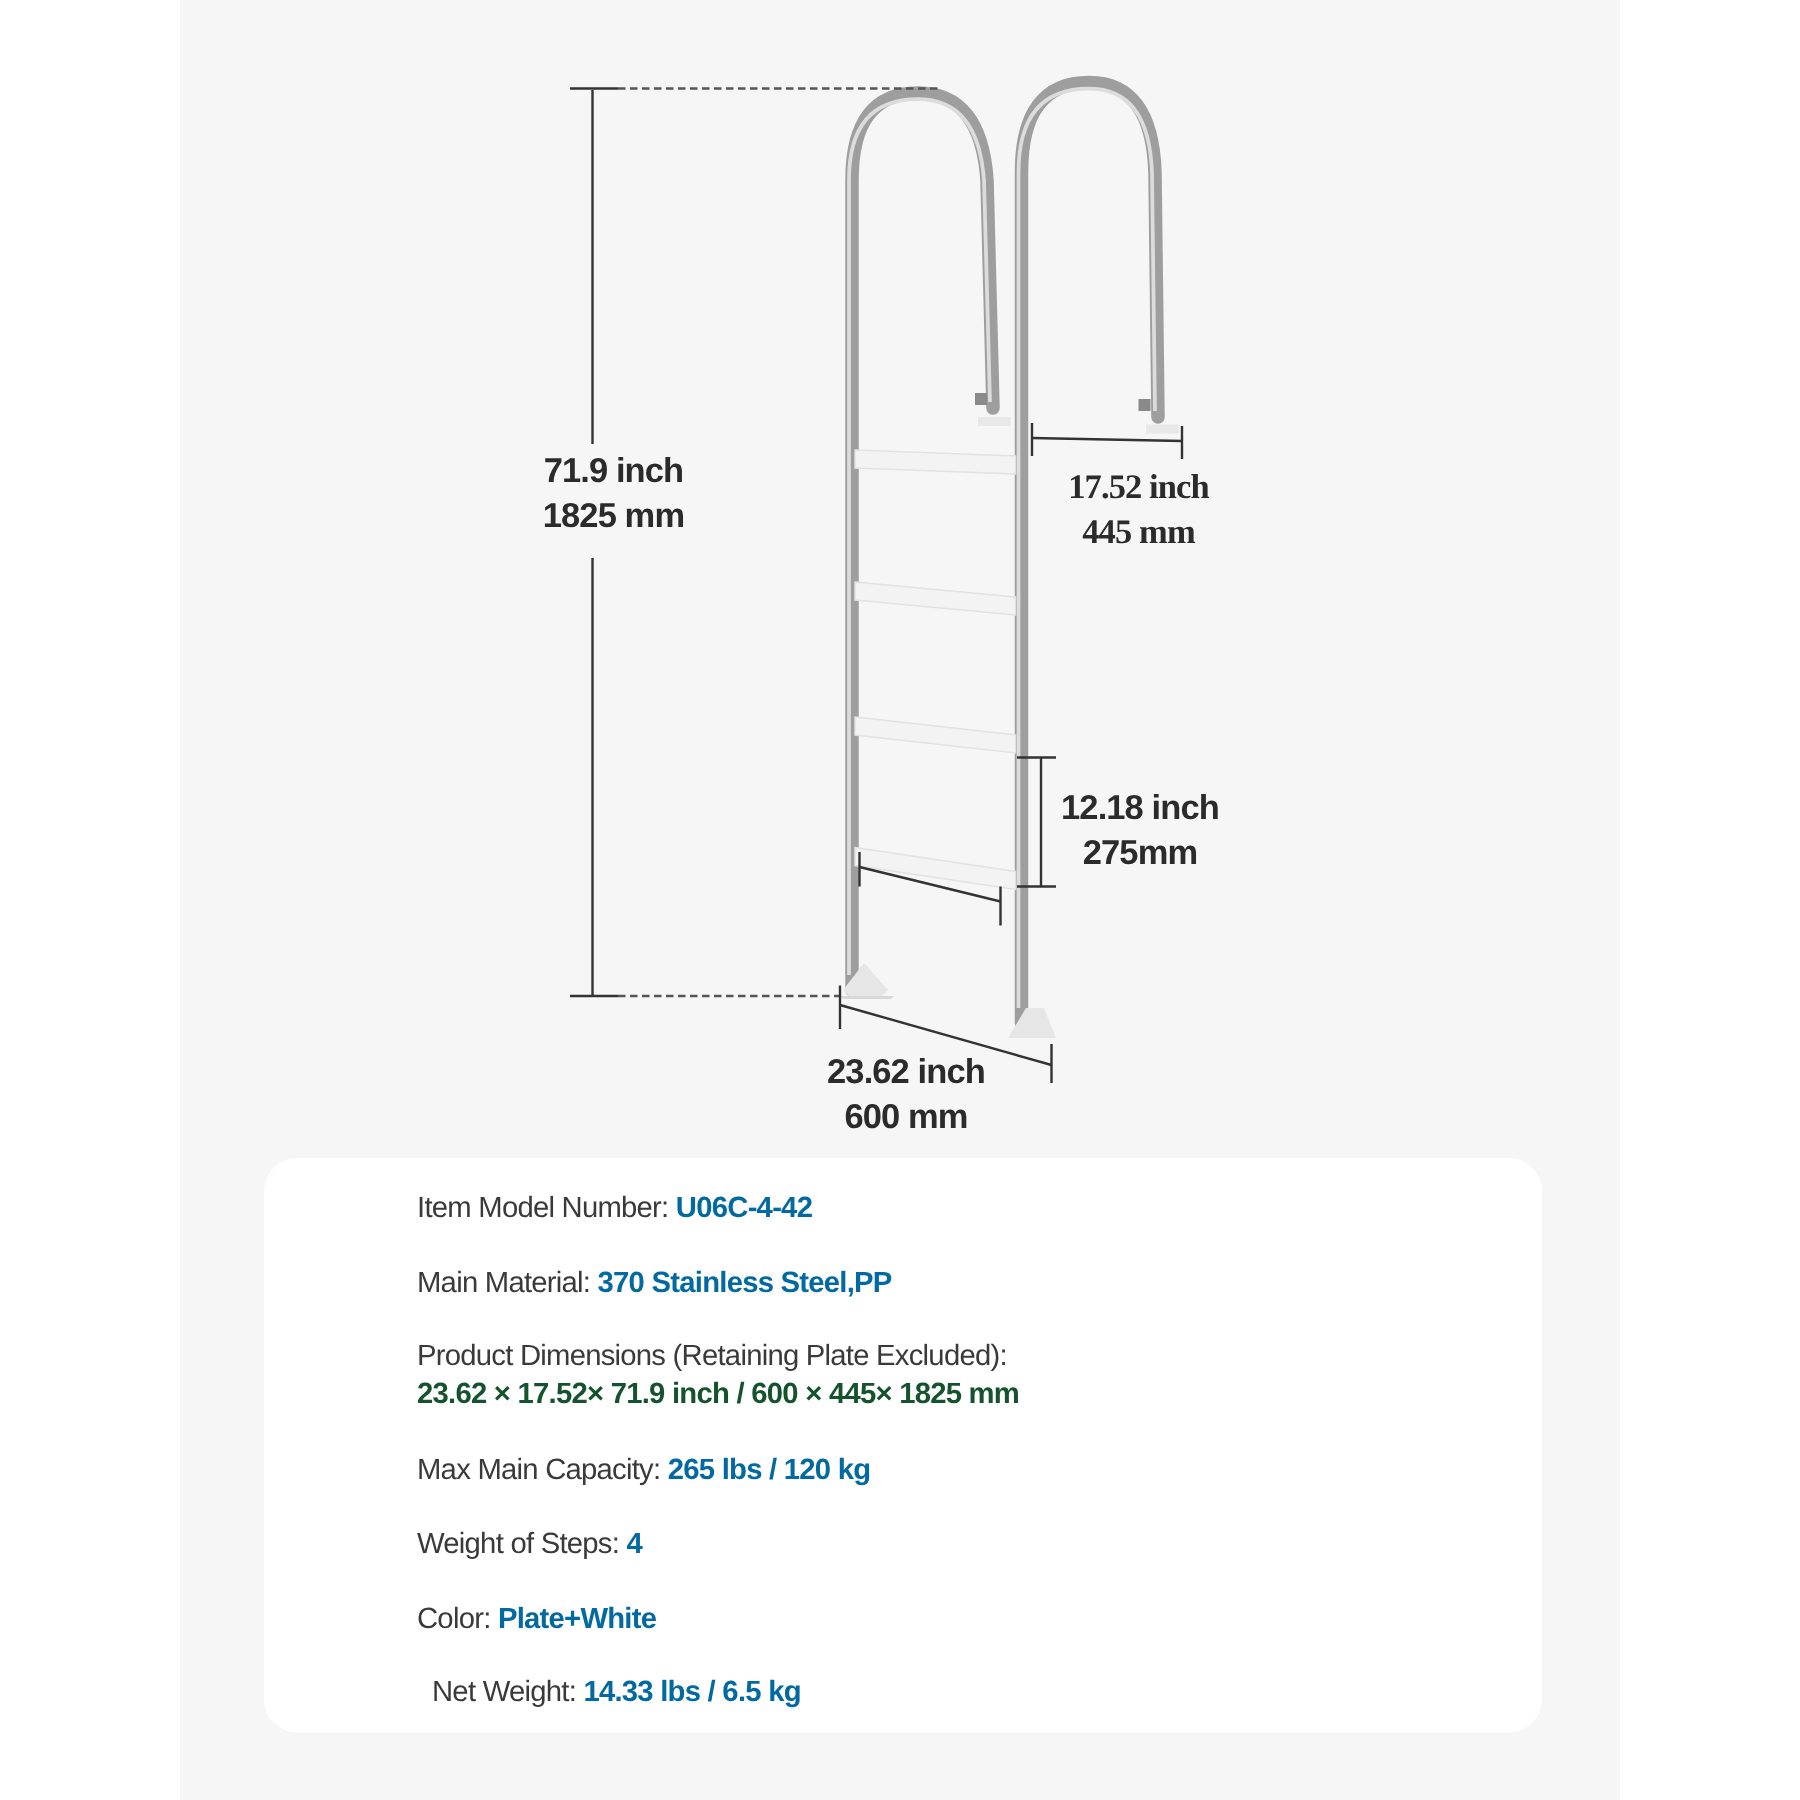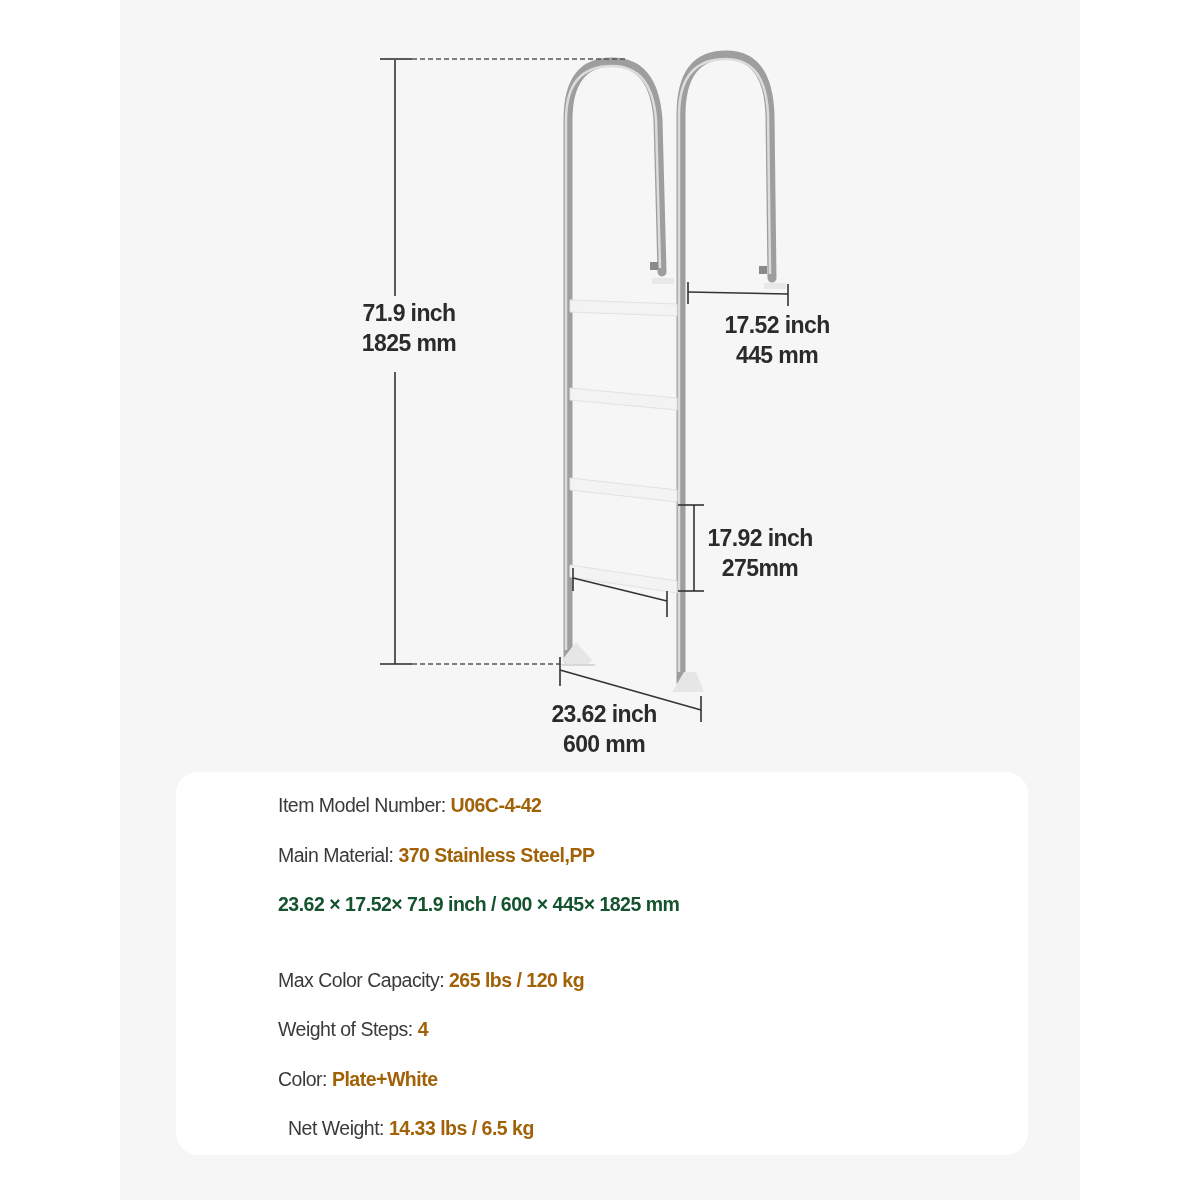--- a/index.html
+++ b/index.html
@@ -15,21 +15,21 @@
   .diagram { position: absolute; left: 0; top: 0; width: 1200px; height: 770px; margin-left: 40px; }
   .dim-label {
     position: absolute; font-size: 23px; line-height: 30px; font-weight: 700;
     color: #2b2b2b; text-align: center; letter-spacing: -0.6px; white-space: nowrap;
   }
   .card {
     position: absolute; left: 176px; top: 772px; width: 852px; height: 383px;
     background: #ffffff; border-radius: 22px;
   }
   .spec { position: absolute; left: 102px; font-size: 19.5px; line-height: 25px; color: #3a3a3a; letter-spacing: -0.5px; white-space: nowrap; }
-  .spec .val { color: #a16207; font-weight: 700; }
+  .spec .val { color: #0369a1; font-weight: 700; }
   .spec .val-block { display: block; color: #14532d; font-weight: 700; }
 </style>
 </head>
 <body>
 
 <div class="panel"></div>
 
 <div class="diagram">
   <svg width="1200" height="770" viewBox="0 0 1200 770">
     <defs>
@@ -102,46 +102,47 @@
       <line x1="520" y1="670" x2="661" y2="710"></line>
       <line x1="520" y1="657" x2="520" y2="686"></line>
       <line x1="661" y1="696" x2="661" y2="722"></line>
     </g>
   </svg>
 
   <div class="dim-label" style="left:302px; top:298px; width:134px;">
     <div>71.9 inch</div>
     <div>1825 mm</div>
   </div>
-  <div class="dim-label" style="left:670px; top:310px; width:134px;">
+  <div class="dim-label" style="left:652px; top:310px; width:134px;font-family:Liberation Serif, serif;">
     <div>17.52 inch</div>
     <div>445 mm</div>
   </div>
   <div class="dim-label" style="left:650px; top:523px; width:140px;">
-    <div>17.92 inch</div>
+    <div>12.18 inch</div>
     <div>275mm</div>
   </div>
   <div class="dim-label" style="left:494px; top:699px; width:140px;">
     <div>23.62 inch</div>
     <div>600 mm</div>
   </div>
 </div>
 
 <div class="card">
   <div class="spec" style="top:21px;">
     <span>Item Model Number: </span><span class="val">U06C-4-42</span>
   </div>
   <div class="spec" style="top:71px;">
     <span>Main Material: </span><span class="val">370 Stainless Steel,PP</span>
   </div>
   <div class="spec" style="top:120px;">
+    <span>Product Dimensions (Retaining Plate Excluded):</span>
     <span class="val-block">23.62 × 17.52× 71.9 inch / 600 × 445× 1825 mm</span>
   </div>
   <div class="spec" style="top:196px;">
-    <span>Max Color Capacity: </span><span class="val">265 lbs / 120 kg</span>
+    <span>Max Main Capacity: </span><span class="val">265 lbs / 120 kg</span>
   </div>
   <div class="spec" style="top:245px;">
     <span>Weight of Steps: </span><span class="val">4</span>
   </div>
   <div class="spec" style="top:295px;">
     <span>Color: </span><span class="val">Plate+White</span>
   </div>
   <div class="spec" style="top:344px;margin-left:10px;">
     <span>Net Weight: </span><span class="val">14.33 lbs / 6.5 kg</span>
   </div>

